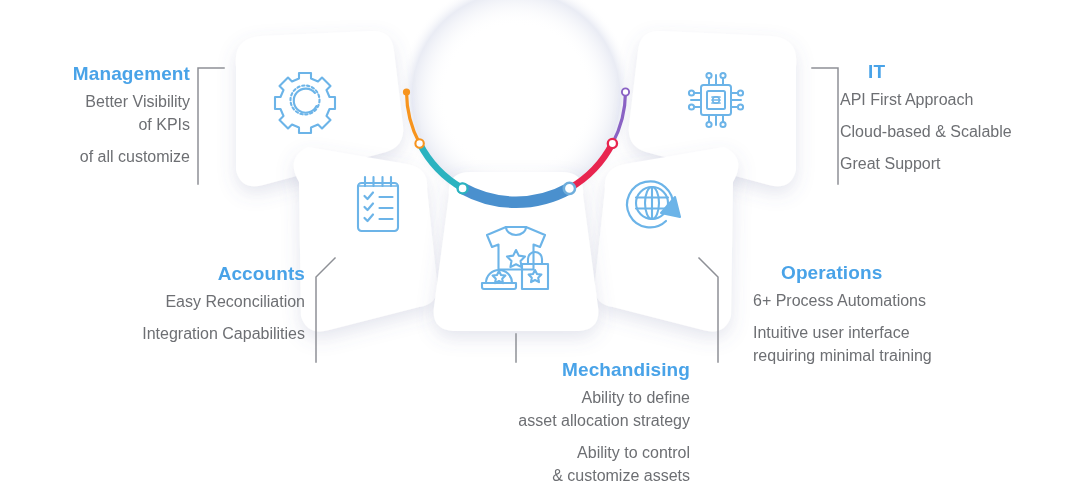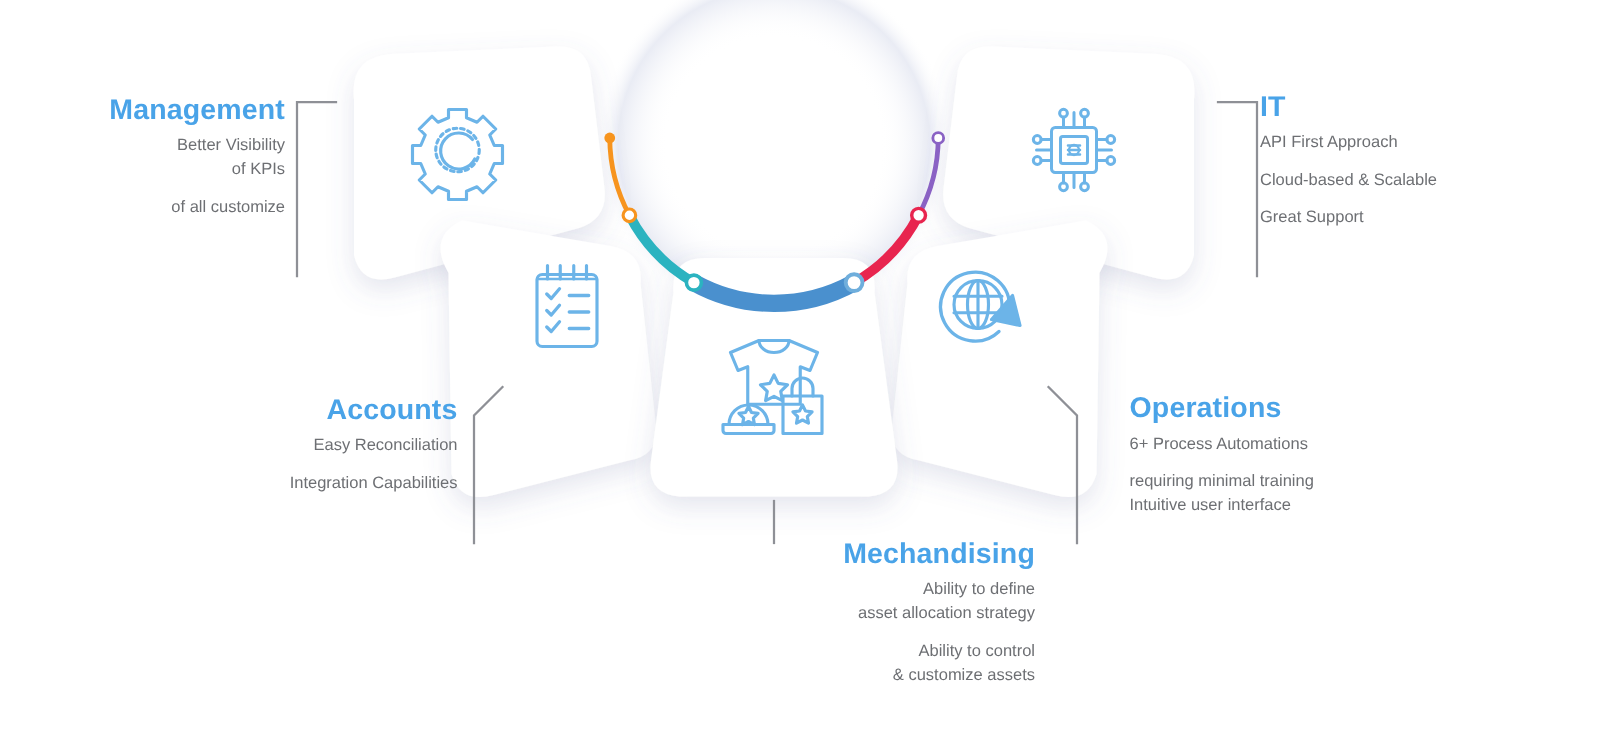--- a/index.html
+++ b/index.html
@@ -10,24 +10,24 @@
     overflow:hidden;
     position:relative;
   }
   #stage{position:absolute;left:0;top:0;width:1080px;height:486px;}
   svg.layer{position:absolute;left:0;top:0;width:1080px;height:486px;overflow:visible;}
 
   
   .block{position:absolute;}
   .block .heading{
     font-size:19px;font-weight:bold;letter-spacing:.1px;
-    line-height:1.25;margin-bottom:4px;
+    line-height:1.25;margin-bottom:4px;margin-left:28px;
   }
   .block .line{
-    font-size:11px;color:#6d6f73;line-height:1.45;white-space:nowrap;
+    font-size:16px;color:#6d6f73;line-height:1.45;white-space:nowrap;
   }
   .block .para{margin-bottom:9px;}
   .block .para:last-child{margin-bottom:0;}
 
   .align-right{text-align:right;}
   .align-left{text-align:left;}
   .align-center{text-align:right;}
 
   #blk-management{left:0px;  top:62px;  width:190px;}
   #blk-accounts  {left:0px;  top:262px; width:305px;}
@@ -203,22 +203,22 @@
       <div class="line">Great Support</div>
     </div>
   </div>
 
   <div class="block align-left" id="blk-operations">
     <div class="heading">Operations</div>
     <div class="para">
       <div class="line">6+ Process Automations</div>
     </div>
     <div class="para">
+      <div class="line">Intuitive user interface</div>
       <div class="line">requiring minimal training</div>
-      <div class="line">Intuitive user interface</div>
     </div>
   </div>
 
   <div class="block align-center" id="blk-merch">
     <div class="heading">Mechandising</div>
     <div class="para">
       <div class="line">Ability to define</div>
       <div class="line">asset allocation strategy</div>
     </div>
     <div class="para">

